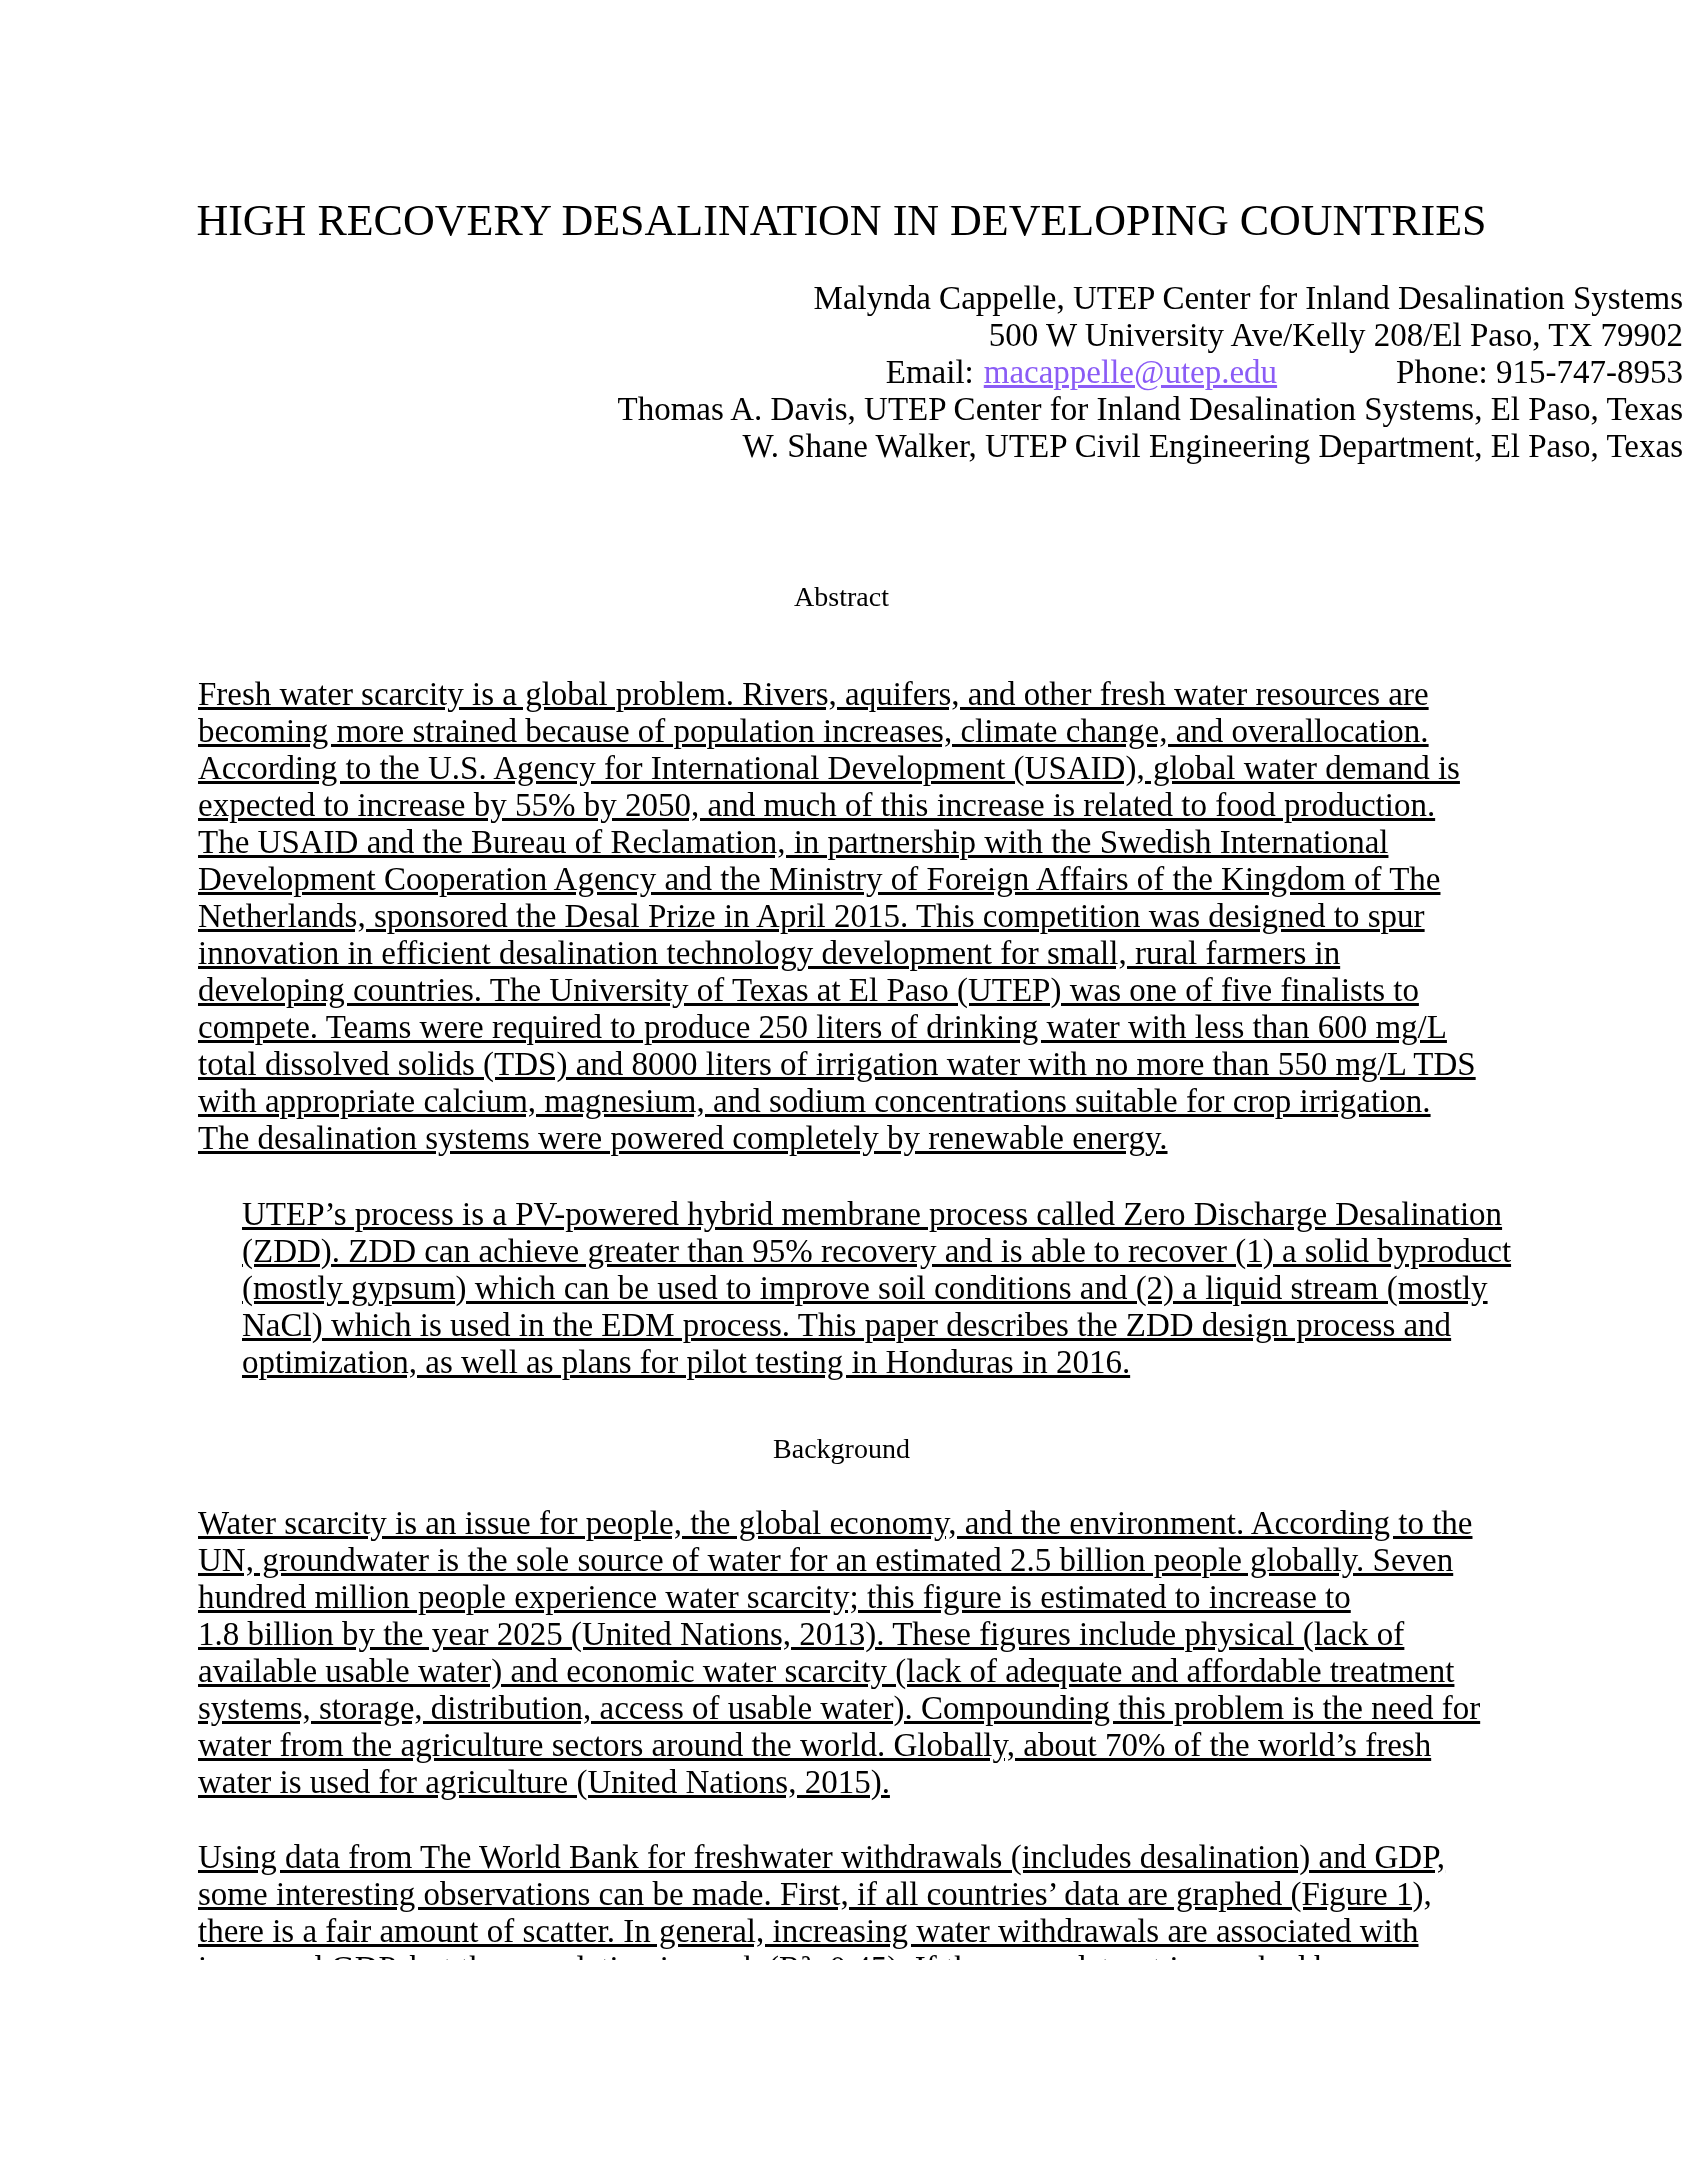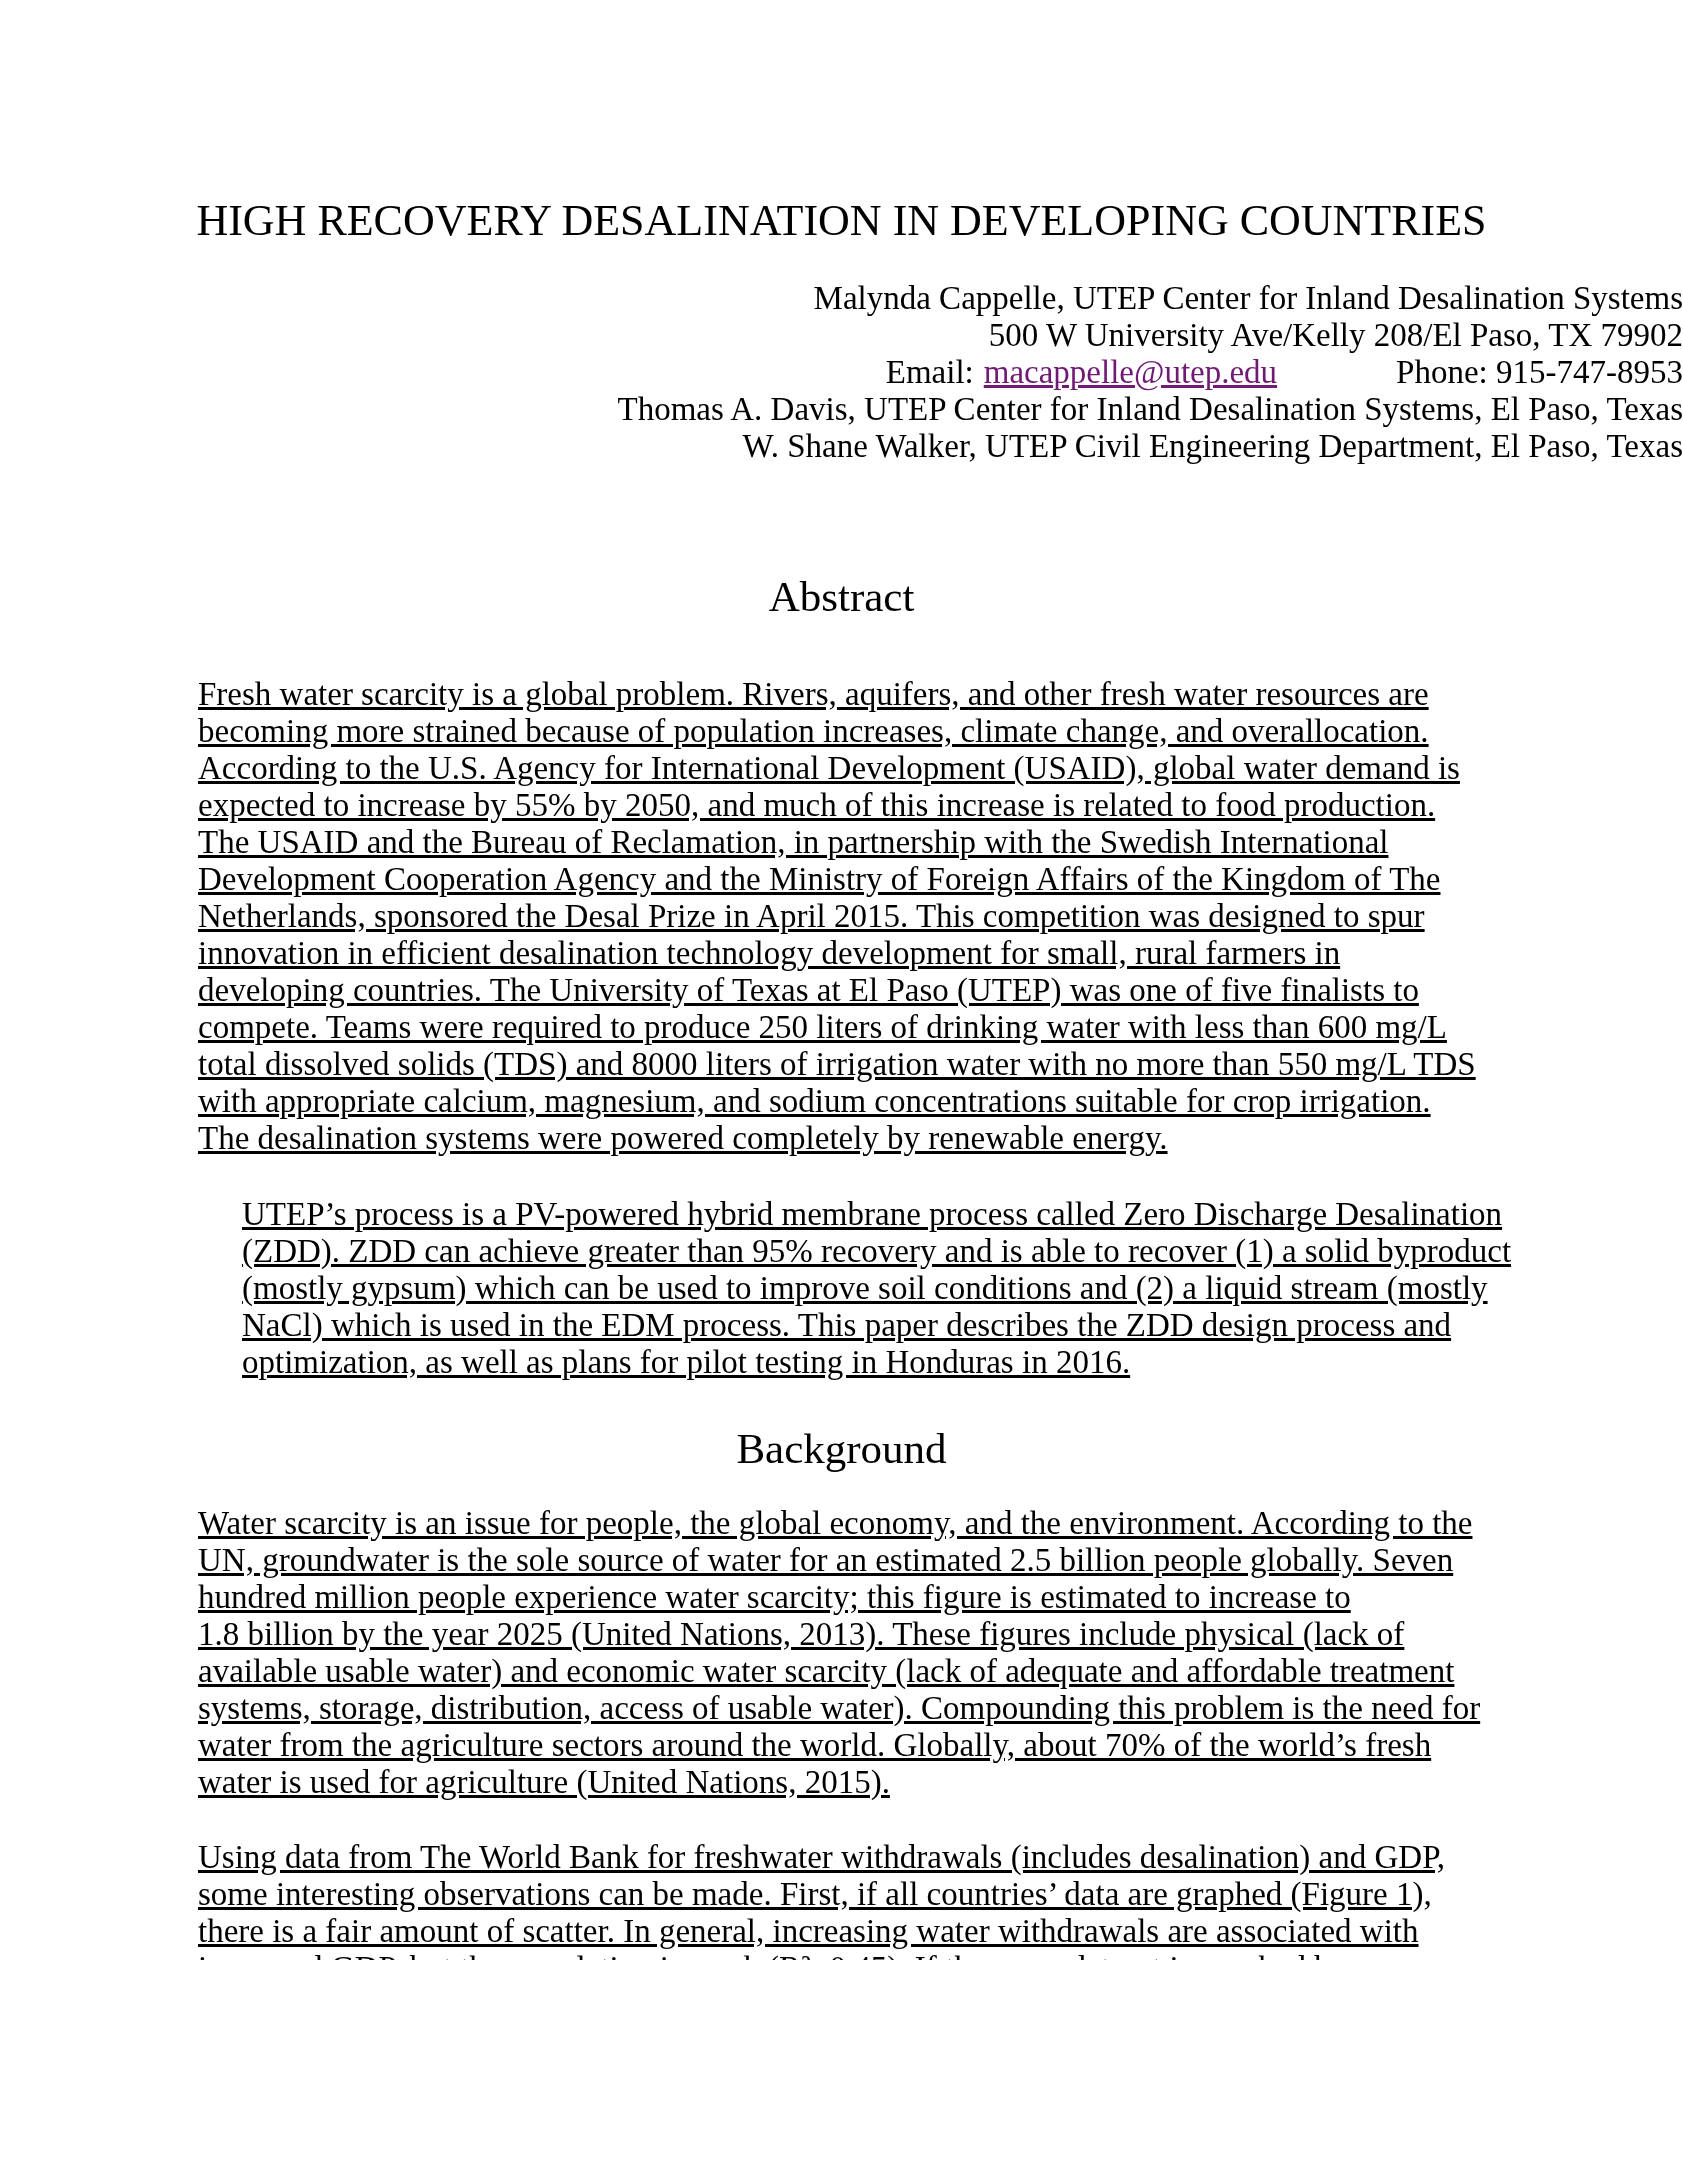--- a/index.html
+++ b/index.html
@@ -40,21 +40,21 @@
   .email-link { text-decoration: underline; }
   .contact-gap {
     display: inline-block;
     width: 119px;
   }
   .section-heading {
     position: absolute;
     left: 0;
     width: 100%;
     text-align: center;
-    font-size: 43px;
+    font-size: 28px;
     line-height: 50px;
   }
   .heading-abstract { top: 572px; }
   .heading-background { top: 1424px; }
   .body-para {
     position: absolute;
     left: 198px;
     width: 1287px;
     font-size: 33px;
     line-height: 37px;
@@ -69,21 +69,21 @@
 <body>
 
 <div class="page">
 
   <div class="doc-title">HIGH RECOVERY DESALINATION IN DEVELOPING COUNTRIES</div>
 
   <div class="authors">
     <div class="line">Malynda Cappelle, UTEP Center for Inland Desalination Systems</div>
     <div class="line">500 W University Ave/Kelly 208/El Paso, TX 79902</div>
     <div class="line">
-      <span class="email-label">Email:</span><a class="email-link" href="#" style="color: #701a75;">macappelle@utep.edu</a><span class="contact-gap"></span><span>Phone: 915-747-8953</span>
+      <span class="email-label">Email:</span><a class="email-link" href="#" style="color: #8b5cf6;">macappelle@utep.edu</a><span class="contact-gap"></span><span>Phone: 915-747-8953</span>
     </div>
     <div class="line">Thomas A. Davis, UTEP Center for Inland Desalination Systems, El Paso, Texas</div>
     <div class="line">W. Shane Walker, UTEP Civil Engineering Department, El Paso, Texas</div>
   </div>
 
   <div class="section-heading heading-abstract">Abstract</div>
 
   <div class="body-para para-a1">
       <div class="line">Fresh water scarcity is a global problem. Rivers, aquifers, and other fresh water resources are</div>
       <div class="line">becoming more strained because of population increases, climate change, and overallocation.</div>

